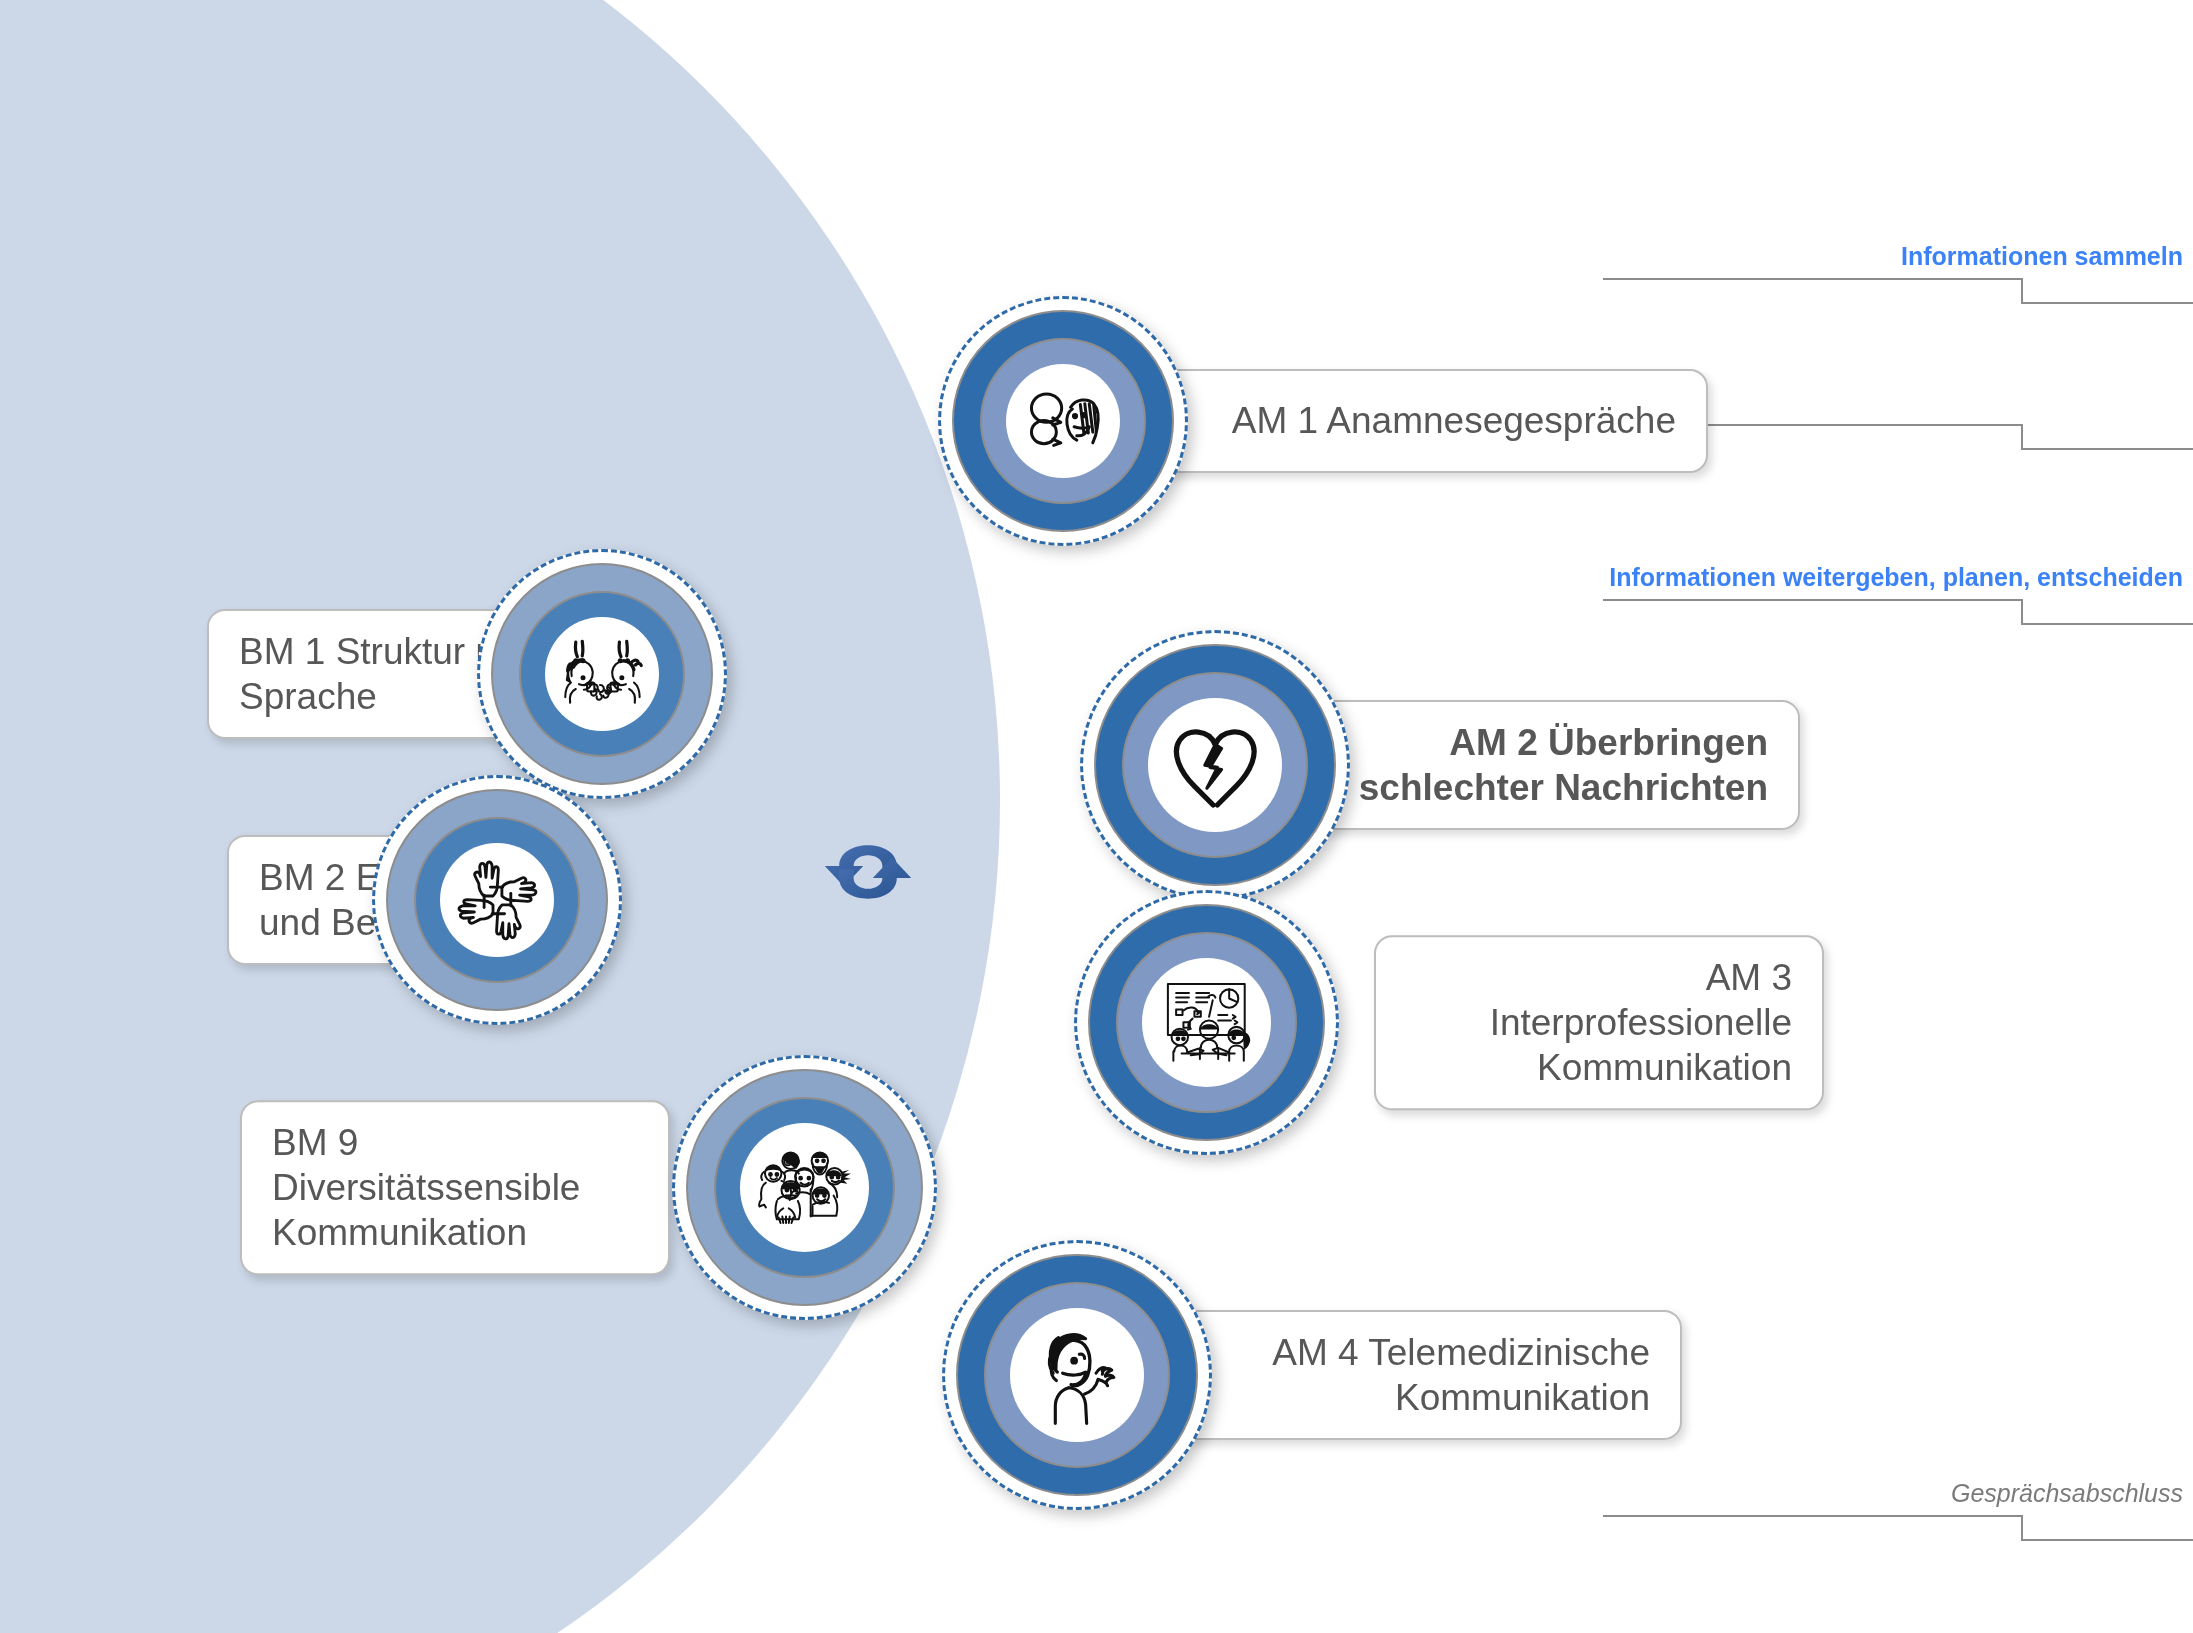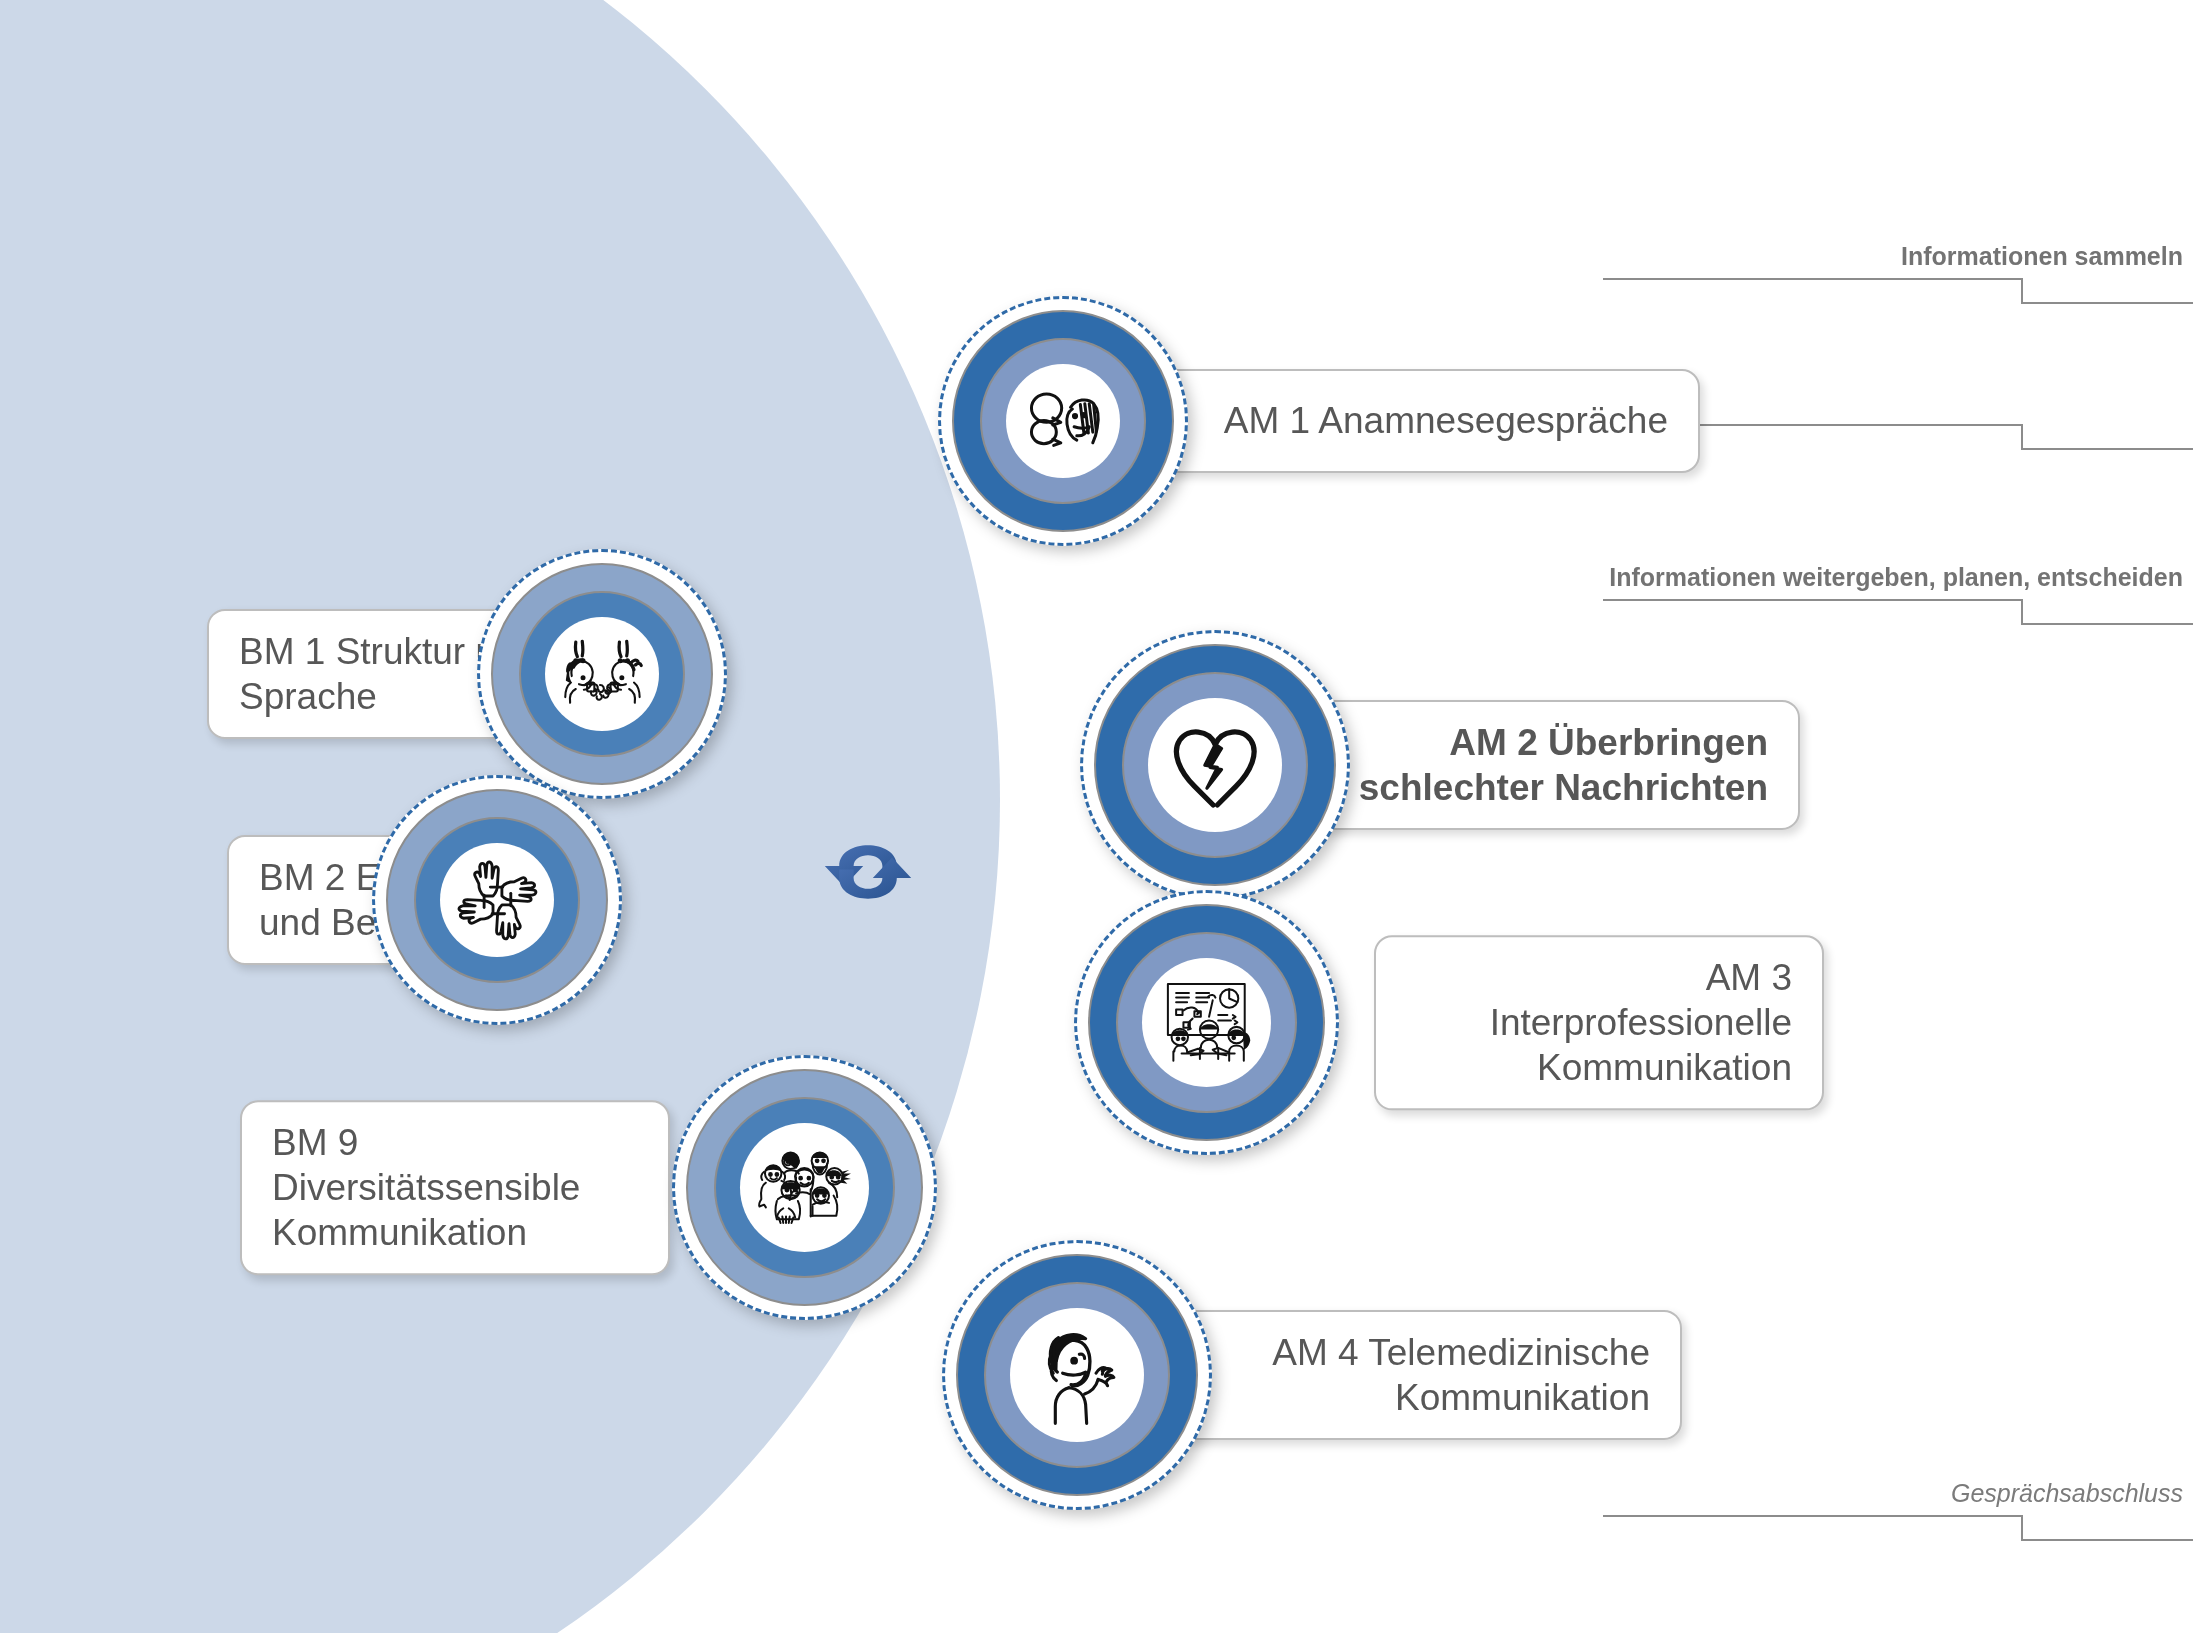--- a/index.html
+++ b/index.html
@@ -37,21 +37,21 @@
   }
   .phase-label {
     font-size: 25px;
     color: #7b7b7b;
     text-align: right;
     line-height: 1.28;
     padding-right: 10px;
     white-space: pre-line;
   }
   .phase.strong .phase-label {
-    color: #737373;
+    color: #3b82f6;
     font-weight: bold;
   }
   .phase-step {
     position: relative;
     height: 26px;
     margin-top: 6px;
   }
   .phase-step .seg-top {
     position: absolute;
     left: 30px;
@@ -197,21 +197,21 @@
   <div class="phase" style="left:1573px; top:1477px;font-style:italic;">
     <div class="phase-label">Gesprächsabschluss</div>
     <div class="phase-step">
       <div class="seg-top"></div>
         <div class="seg-v"></div>
         <div class="seg-bot"></div>
     </div>
   </div>
 
   <div class="node am" style="left:938px; top:296px; width:760px; height:250px;">
-    <div class="card" style="left:200px; width:562px;">
+    <div class="card" style="left:208px; width:562px;">
       <div class="card-text">AM 1 Anamnesegespräche</div>
     </div>
     <div class="badge" style="left:0; top:0; width:250px; height:250px;">
       <div class="ring-dash"></div>
       <div class="ring-outer"></div>
       <div class="ring-inner"></div>
       <div class="disc-white"></div>
       <div class="glyph">
         <svg viewBox="0 0 100 100" fill="none" stroke="#111" stroke-width="3.4" stroke-linecap="round" stroke-linejoin="round">
           <ellipse cx="31" cy="35" rx="17" ry="16"></ellipse>

